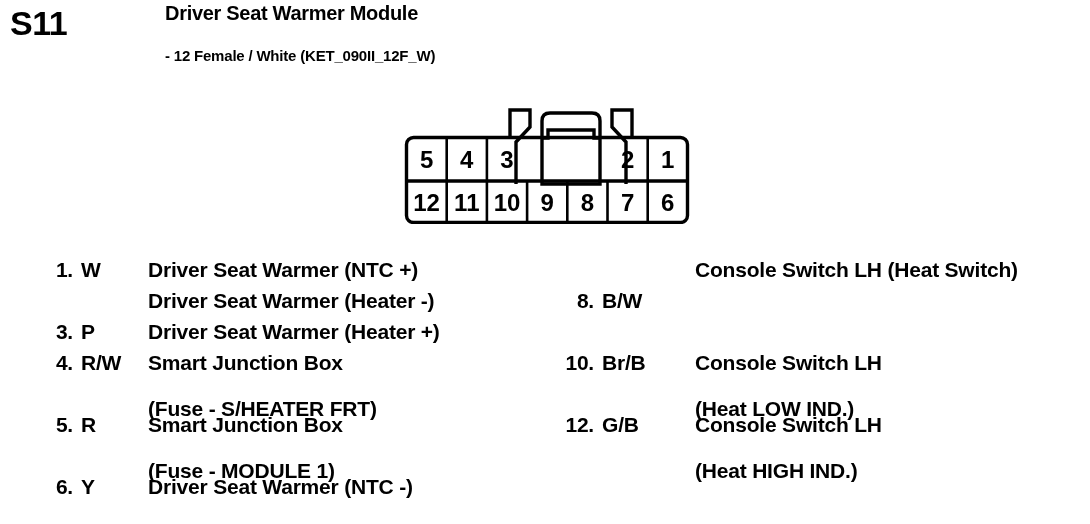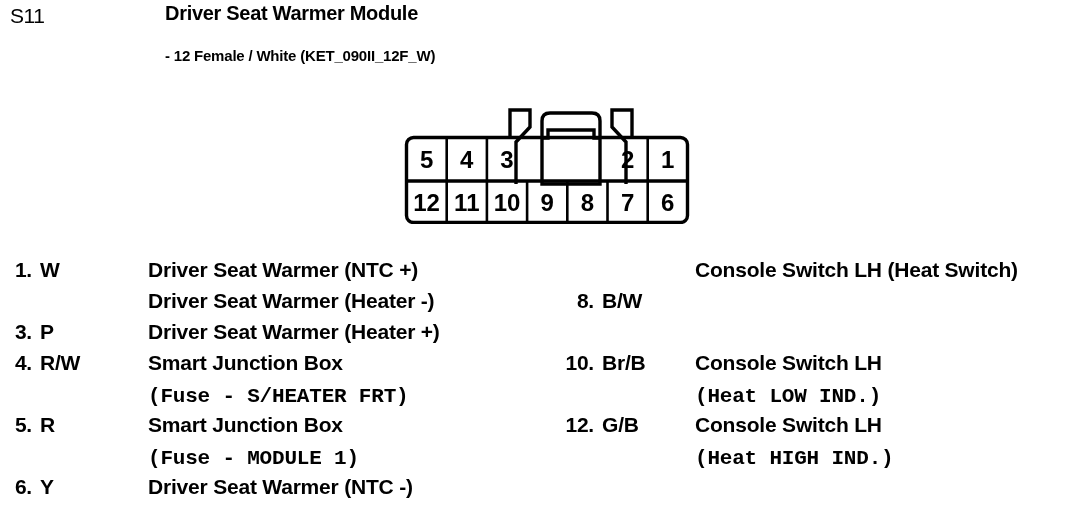--- a/index.html
+++ b/index.html
@@ -19,22 +19,22 @@
     height: 524px;
     background: #ffffff;
     overflow: hidden;
   }
 
   
   .hdr-code {
     position: absolute;
     left: 10px;
     top: 4px;
-    font-size: 21px;
-    font-weight: normal;
+    font-size: 34px;
+    font-weight: bold;
     letter-spacing: -0.5px;
     white-space: nowrap;
   }
   .hdr-title {
     position: absolute;
     left: 165px;
     top: 2px;
     font-size: 20px;
     font-weight: bold;
     letter-spacing: -0.3px;
@@ -91,34 +91,33 @@
   }
   .pin-label .pnum {
     display: inline-block;
     width: 34px;
     text-align: right;
   }
   .pin-label .pcolor {
     display: inline-block;
     padding-left: 8px;
   }
-  .col-left .pin-label { width: 128px; }
+  .col-left .pin-label { width: 128px; margin-left: 41px; }
   .col-left .pin-label .pnum { width: 22px; }
 
   .pin-desc {
     position: absolute;
     left: 138px;
     top: 0;
     white-space: nowrap;
   }
   .col-right .pin-desc { left: 135px; }
   .pin-desc .line2 {
     display: block;
-    margin-top: 10px;
-    font-family: Liberation Mono, monospace;
+    margin-top: 22px;
   }
 </style>
 </head>
 <body>
 
 <div id="page">
 
   <div class="hdr-code">S11</div>
   <div class="hdr-title">Driver Seat Warmer Module</div>
   <div class="hdr-sub">- 12 Female / White (KET_090II_12F_W)</div>

